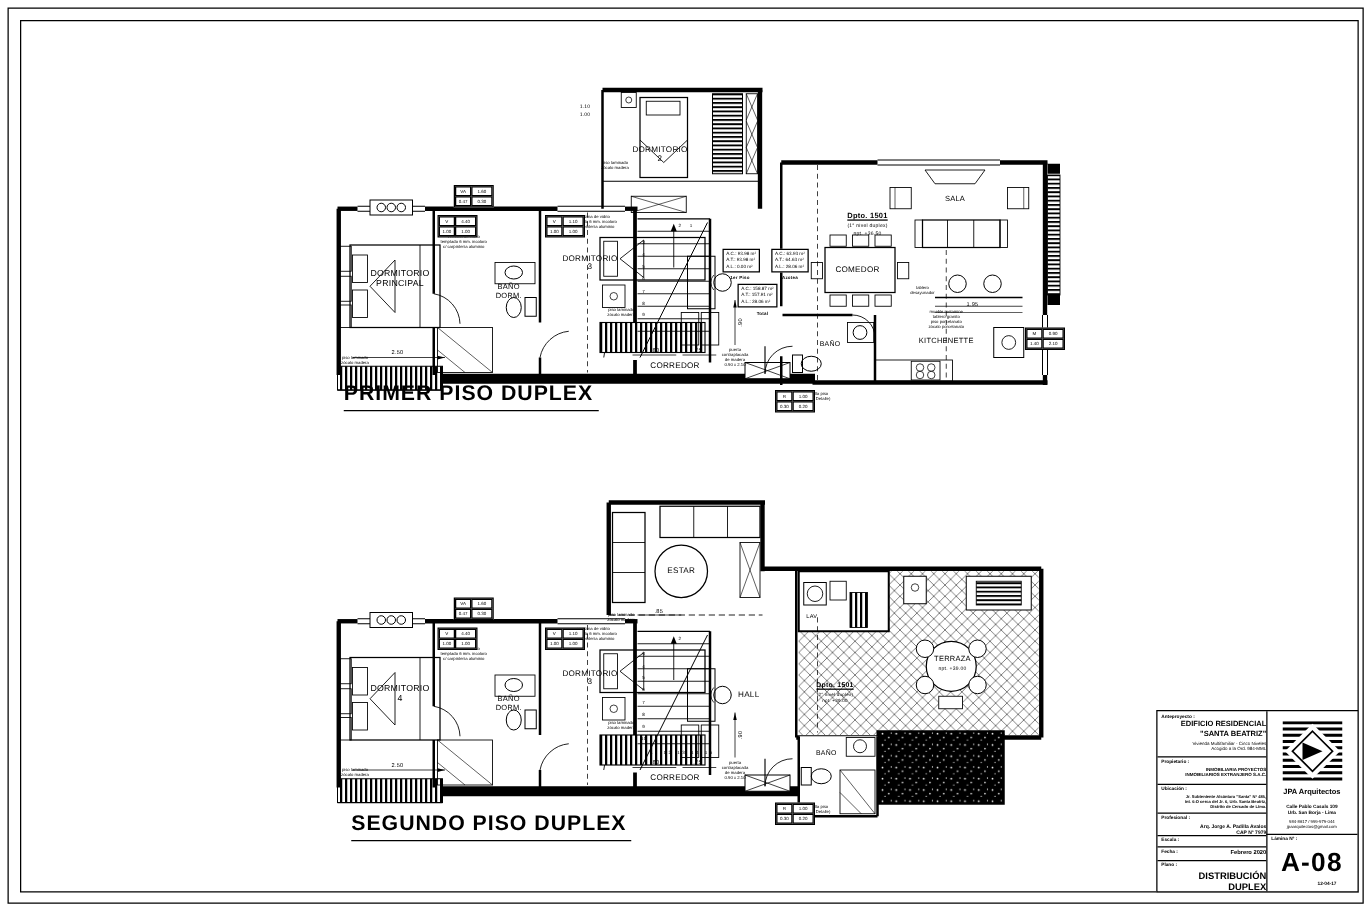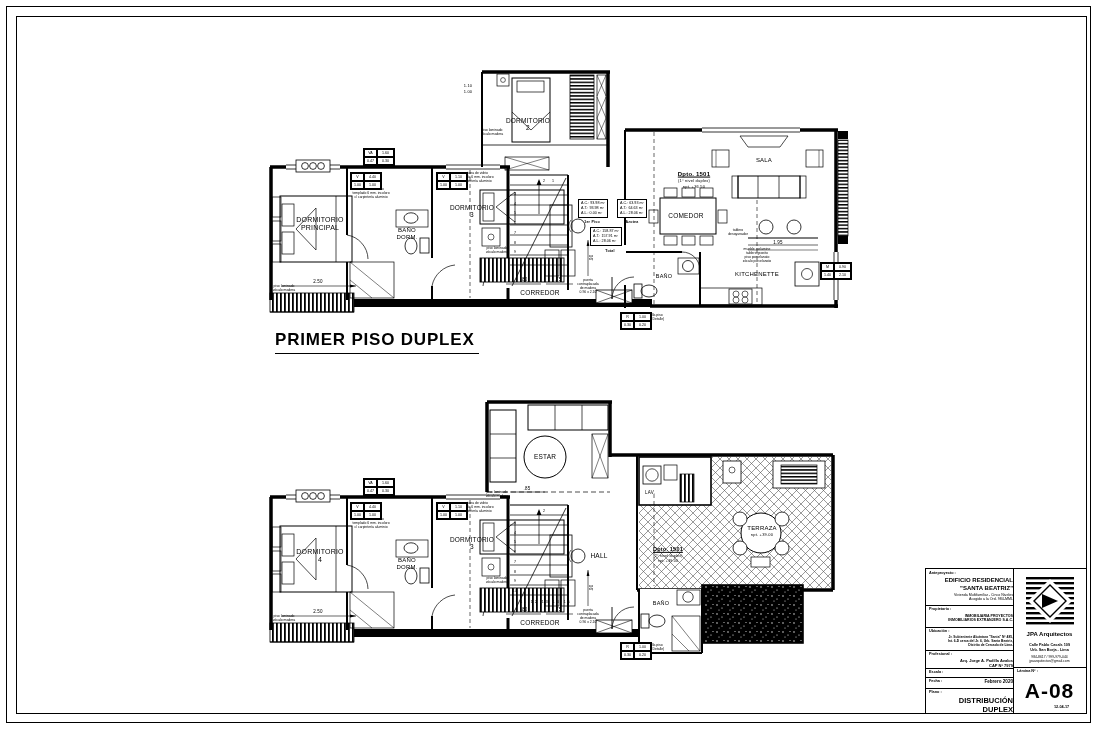--- a/index.html
+++ b/index.html
@@ -370,21 +370,22 @@
 
       <line x1="282" y1="616" x2="356" y2="616" stroke-width="0.6"></line>
       <polygon points="356,616 350,614.5 350,617.5" fill="#000" stroke="none"></polygon>
       <line x1="506" y1="614" x2="541" y2="614" stroke-width="0.6"></line>
       <line x1="546" y1="614" x2="573" y2="614" stroke-width="0.6"></line>
       <line x1="588" y1="570" x2="588" y2="606" stroke-width="0.6"></line>
       <polygon points="588,570 586.6,576 589.4,576" fill="#000" stroke="none"></polygon>
     </g>
   </svg>
 
-  <span class="lbl f17" style="left:275px;top:330px;">PRIMER PISO DUPLEX</span>
+  <span class="lbl f17" style="left:275px;top:305px;">PRIMER PISO DUPLEX</span>
+  <span class="lbl f17" style="left:281px;top:649px;">SEGUNDO PISO DUPLEX</span>
 
   <span class="lbl f7" style="left:320px;top:224px;">DORMITORIO
 PRINCIPAL</span>
   <span class="lbl f6" style="left:407px;top:234px;">BAÑO
 DORM.</span>
   <span class="lbl f65" style="left:472px;top:211px;">DORMITORIO
 3</span>
   <span class="lbl f65" style="left:528px;top:124px;">DORMITORIO
 2</span>
   <span class="lbl f65" style="left:540px;top:293px;">CORREDOR</span>

